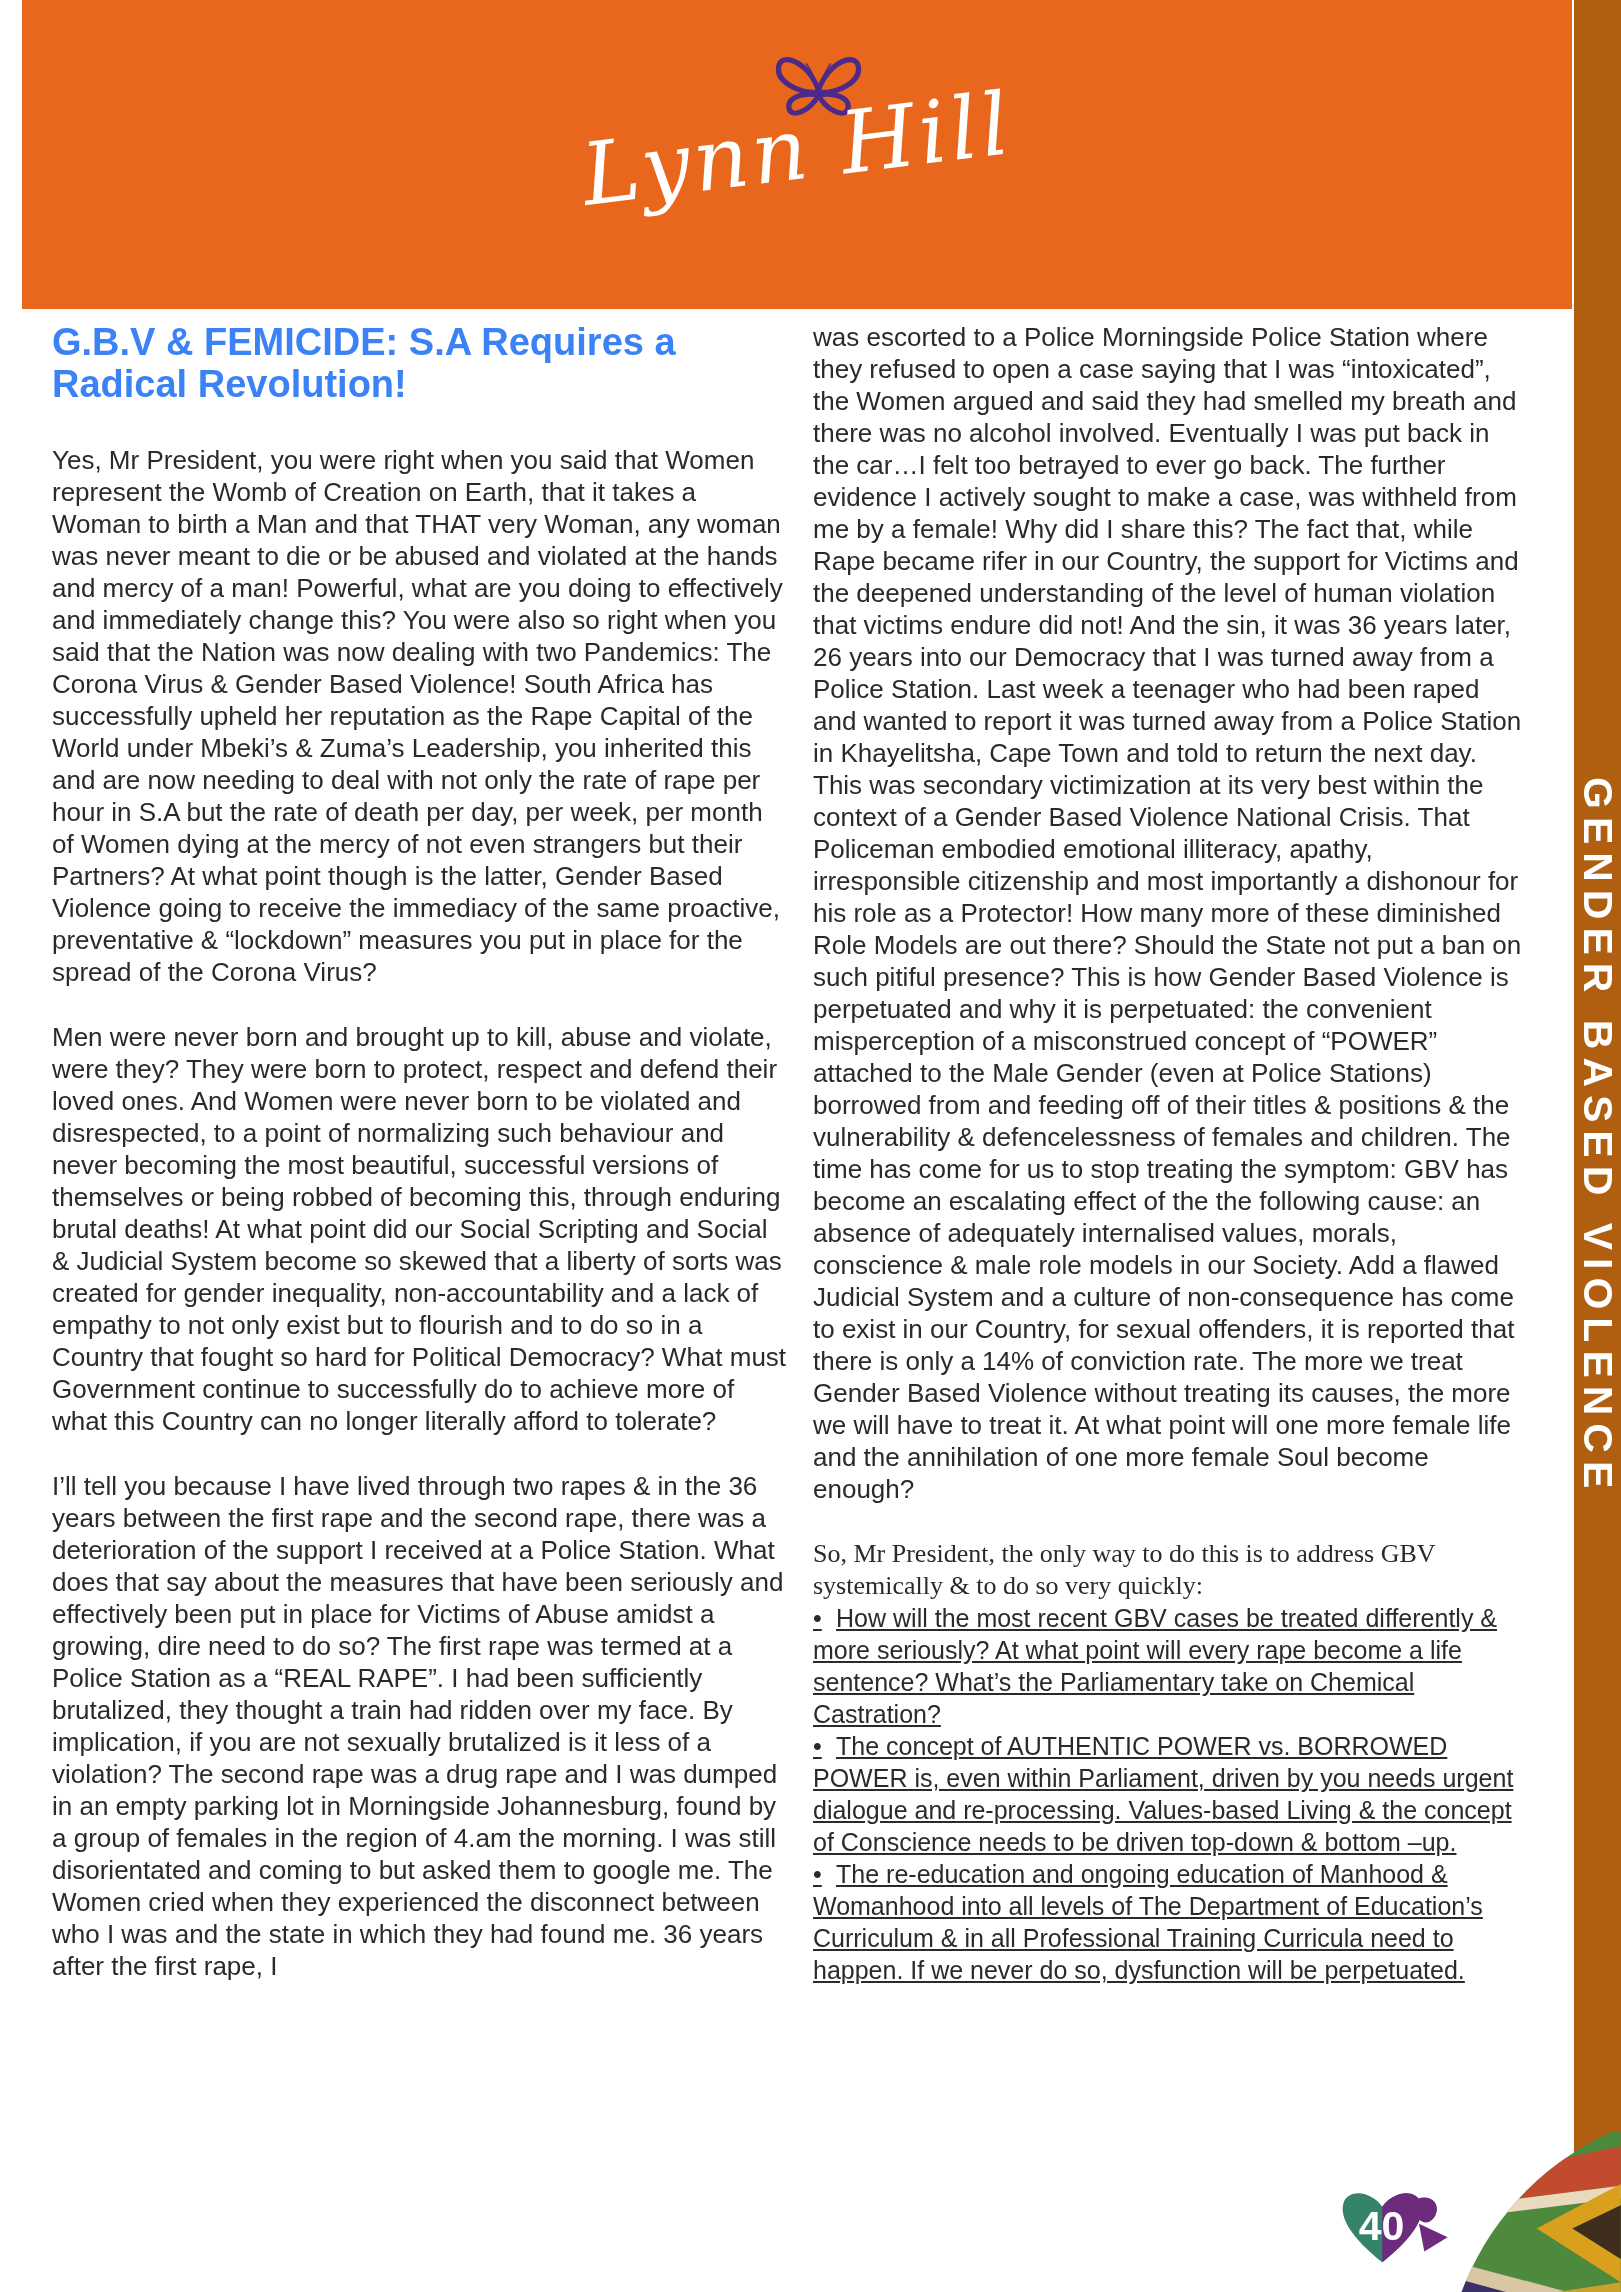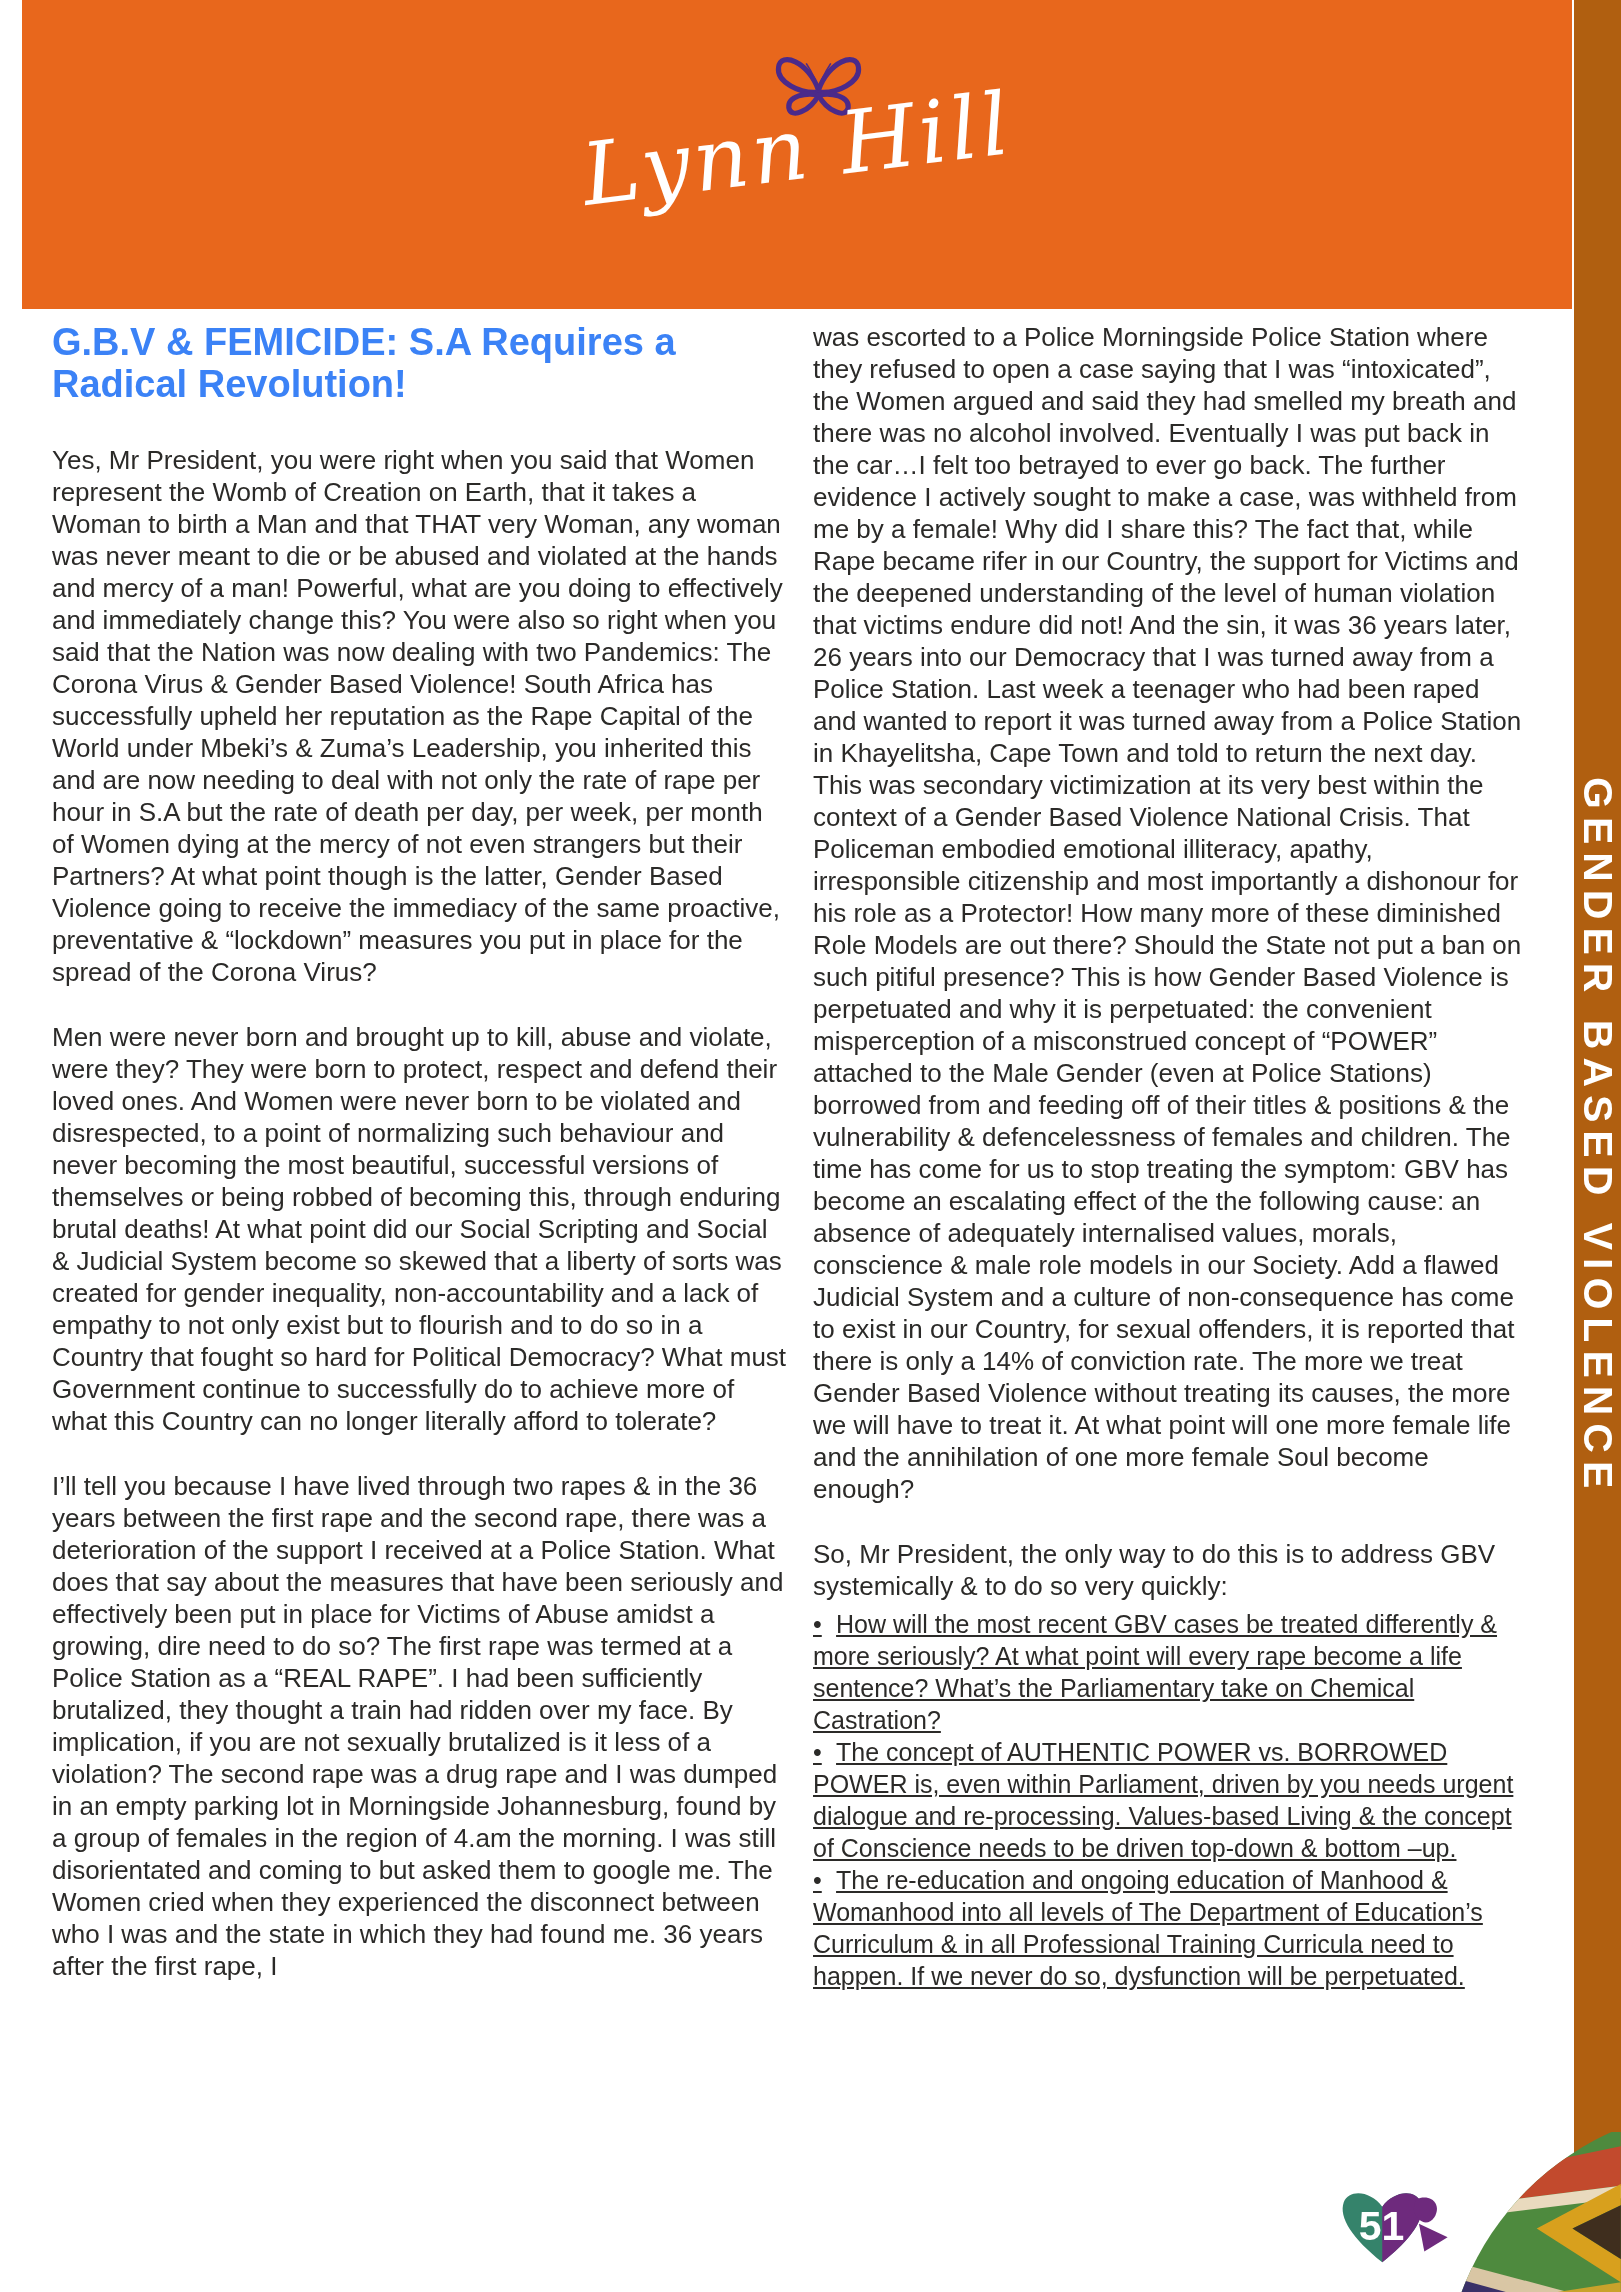--- a/index.html
+++ b/index.html
@@ -64,21 +64,21 @@
     font-size:38px;
     line-height:42px;
     font-weight:bold;
     color:#3b82f6;
   }
   .col p{
     margin:0 0 33px 0;
     font-size:26px;
     line-height:32px;
   }
-  .col p.intro{margin-bottom:6px;}
+  .col p.intro{margin-bottom:0;font-family:Liberation Serif, serif;}
   .bullet-list{
     margin:0; padding:0;
     list-style:none;
     text-decoration:underline;
   }
   .bullet-list li{
     font-size:25px;
     line-height:32px;
     margin:0;
   }
@@ -160,21 +160,21 @@
       </defs>
 
       <path d="M55,88 C22,62 6,38 12,21 C18,6 42,8 55,26 C68,8 92,6 98,21 C104,38 88,62 55,88 Z" fill="#35836B"></path>
 
       <path d="M55,88 C22,62 6,38 12,21 C18,6 42,8 55,26 C68,8 92,6 98,21 C104,38 88,62 55,88 Z" fill="#6E2A7D" clip-path="url(#rightHalf)"></path>
 
       <path d="M92,18 C110,10 122,24 113,38 C106,48 94,44 90,30 Z" fill="#6E2A7D"></path>
 
       <path d="M96,45 L128,60 L102,76 Z" fill="#6E2A7D"></path>
     </svg>
-    <span class="page-num">51</span>
+    <span class="page-num">40</span>
   </div>
 
   <svg class="flag" viewBox="0 0 250 180">
     <defs>
       <clipPath id="flagclip">
           <circle cx="370" cy="290" r="318"></circle>
         </clipPath>
     </defs>
     <g clip-path="url(#flagclip)">
       <rect x="0" y="0" width="250" height="180" fill="#4E8A3E"></rect>

